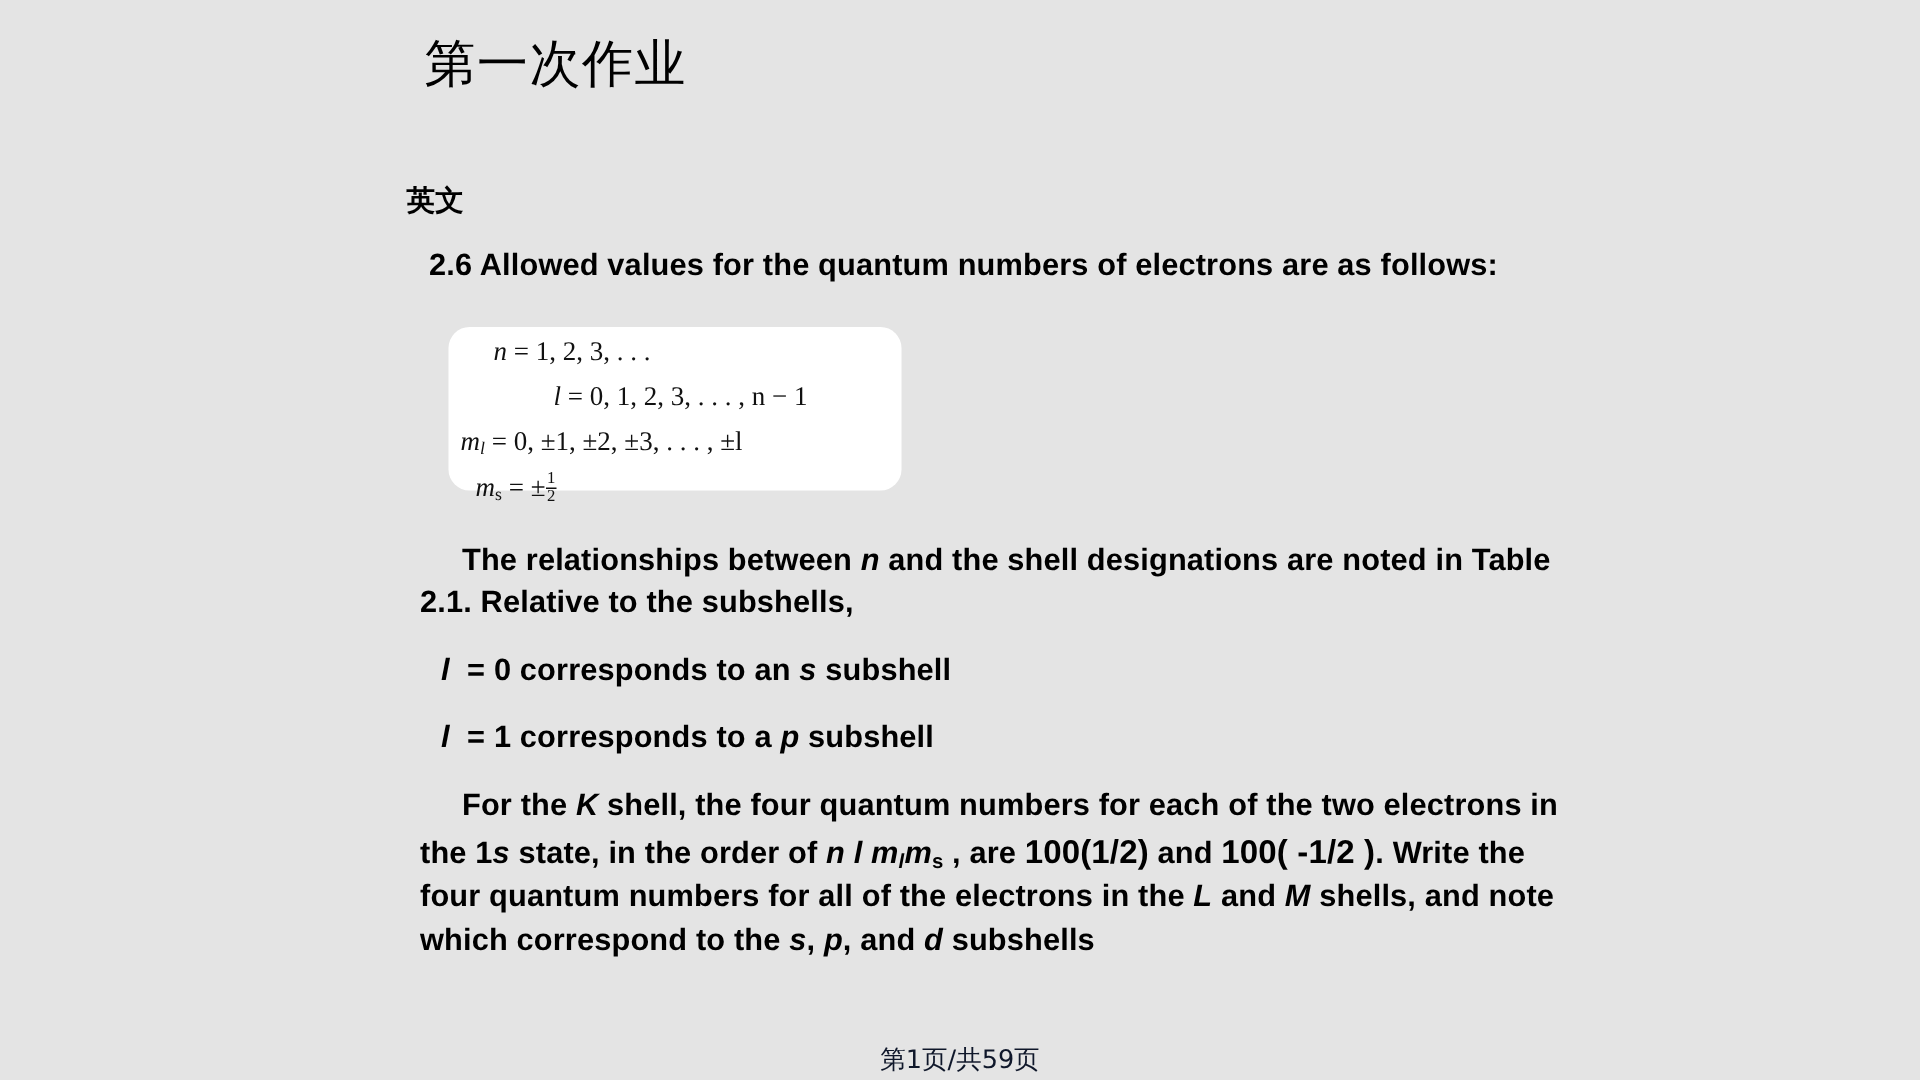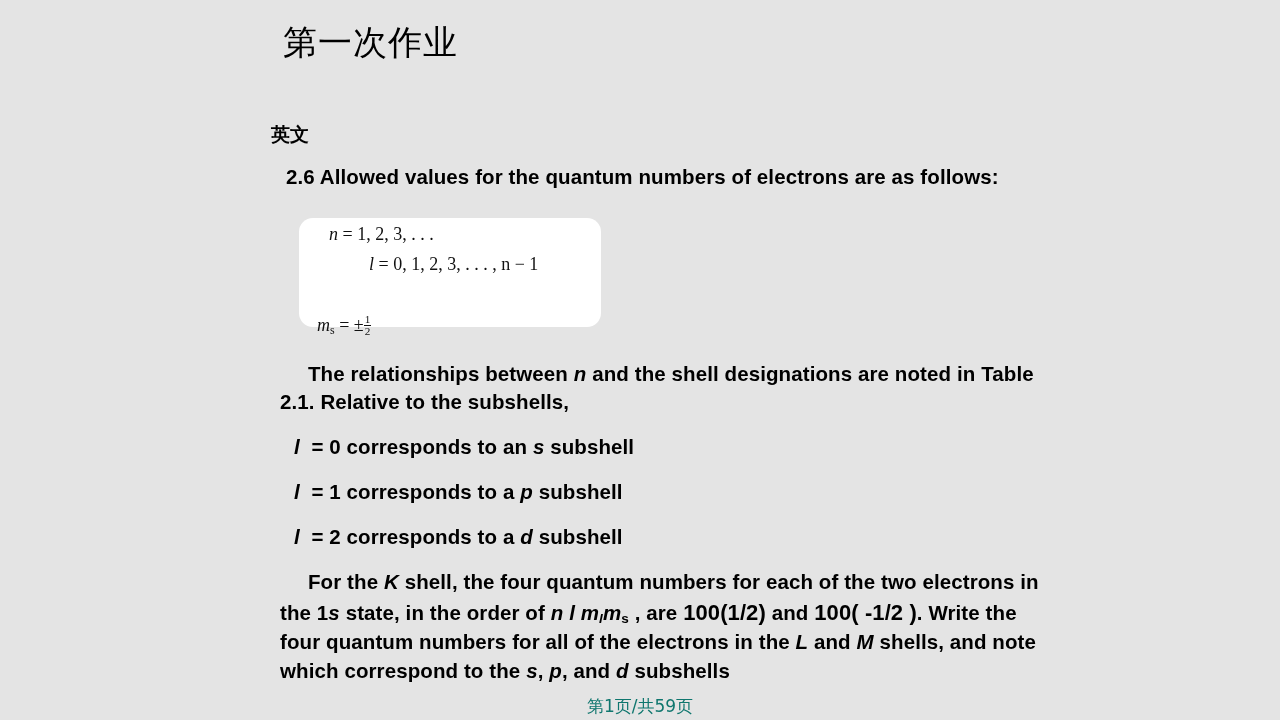--- a/index.html
+++ b/index.html
@@ -100,21 +100,21 @@
   .frac .num { display: block; border-bottom: 1px solid #111; padding: 0 1px; }
   .frac .den { display: block; padding: 0 1px; }
   .footer {
     position: absolute;
     left: 0;
     right: 0;
     bottom: 2px;
     text-align: center;
     font-family: "DejaVu Sans", sans-serif;
     font-size: 17px;
-    color: #0f766e;
+    color: #0f172a;
   }
 </style>
 </head>
 <body>
 
 <div class="slide">
 
   <div class="title">第一次作业</div>
 
   <div class="body-block">
@@ -124,36 +124,39 @@
     <p class="para indent-sm"> 2.6 Allowed values for the quantum numbers of electrons are as follows:</p>
 
     <div style="height:136px"></div>
 
     <p class="para indent-lg">
       The relationships between <span class="it">n</span> and the shell designations are noted in Table 2.1. Relative to the subshells,
     </p>
 
     <p class="para line-list"><span class="it">l</span>&nbsp; = 0 corresponds to an <span class="it">s</span> subshell</p>
     <p class="para line-list"><span class="it">l</span>&nbsp; = 1 corresponds to a <span class="it">p</span> subshell</p>
-    <p class="para line-list"><span class="it">l</span>&nbsp; = 2 corresponds to a <span class="it">d</span> subshell</p>
 
     <p class="para indent-lg">
       For the <span class="it">K</span> shell, the four quantum numbers for each of the two electrons in the 1<span class="it">s</span> state, in the order of <span class="it">n l m</span><sub class="it">l</sub><span class="it">m</span><sub>s</sub> , are <span class="big">100(1/2)</span> and <span class="big">100( -1/2 )</span>. Write the four quantum numbers for all of the electrons in the <span class="it">L</span> and <span class="it">M</span> shells, and note which correspond to the <span class="it">s</span>, <span class="it">p</span>, and <span class="it">d</span> subshells
     </p>
   </div>
 
   <div class="qbox">
     <div class="qline q1">
       <span class="qi">n</span>
       <span>= 1, 2, 3, .  .  .</span>
     </div>
     <div class="qline q2">
       <span class="qi">l</span>
       <span>= 0, 1, 2, 3, .  .  . , n − 1</span>
     </div>
+    <div class="qline q3">
+      <span class="qi">m</span><sub class="qi">l</sub>
+      <span>= 0, ±1, ±2, ±3, .  .  . , ±l</span>
+    </div>
     <div class="qline q4">
       <span class="qi">m</span><sub>s</sub>
       <span>= ±</span><span class="frac"><span class="num">1</span><span class="den">2</span></span>
     </div>
   </div>
 
   <div class="footer">第1页/共59页</div>
 
 </div>
 

